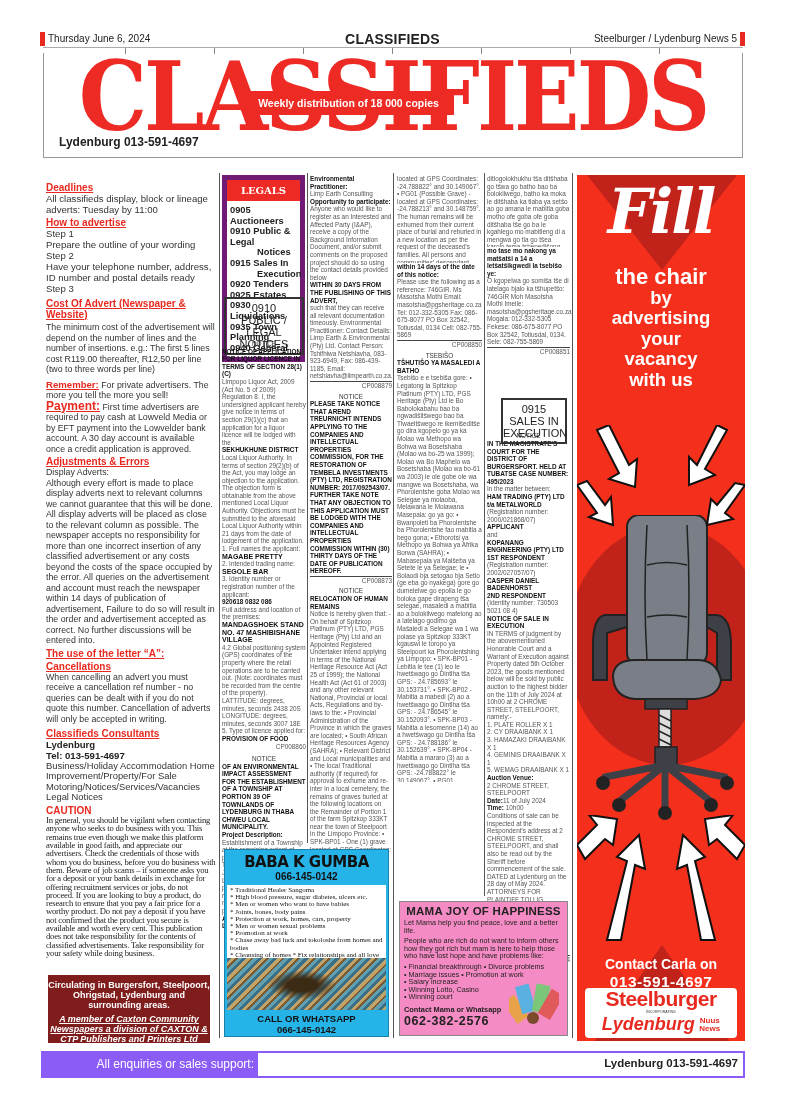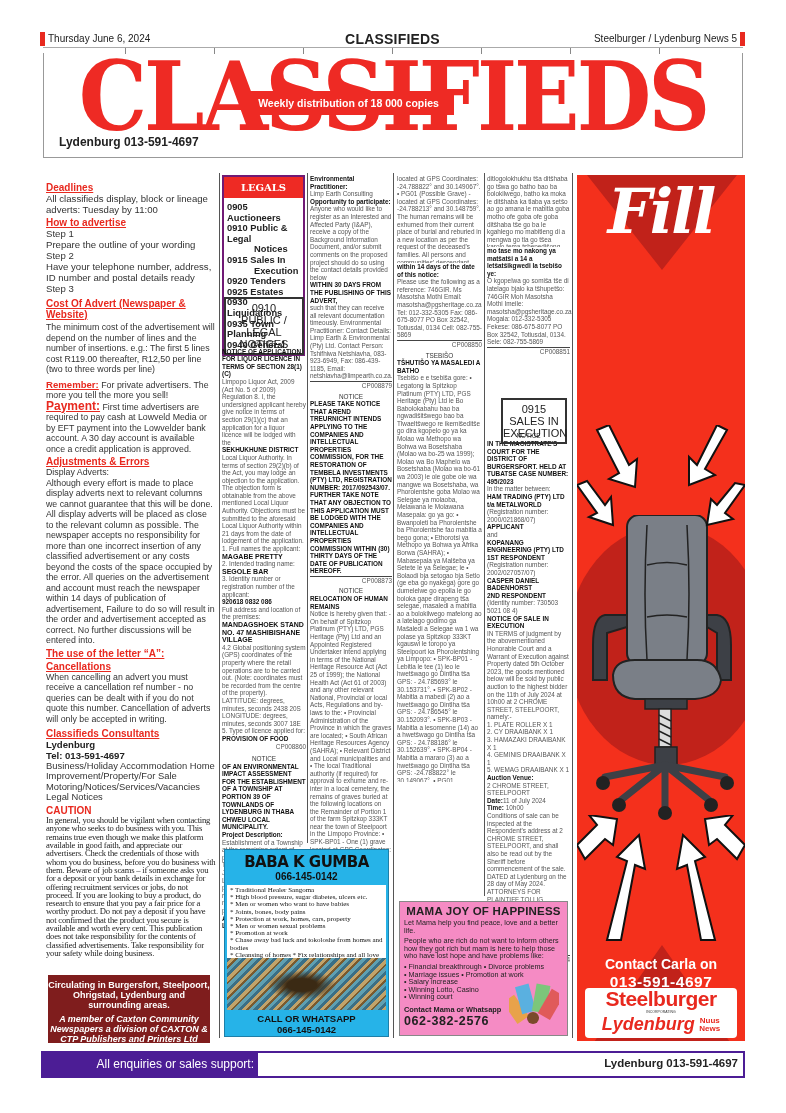--- a/index.html
+++ b/index.html
@@ -24,26 +24,26 @@
   
   .col { position: absolute; font-size: 9.6px; line-height: 11px; }
   .col1 { left: 46px; top: 180px; width: 170px; }
   .col1 .h { color: #e8291f; font-weight: bold; text-decoration: underline; font-size: 10px; margin-top: 2px; }
   .col1 p { font-size: 9.6px; color: #333; }
   .col1 .small { font-size: 8.8px; line-height: 10.5px; }
   .col1 .caution-h { color: #e8291f; font-weight: bold; font-size: 10px; margin-top: 3px; }
   .col1 .caution { font-family: "Liberation Serif", serif; font-size: 8.6px; line-height: 8.3px; color: #222; letter-spacing: -0.2px; }
   .col1 .consult b { display: block; font-size: 9.6px; }
   .circ { position: absolute; left: 48px; top: 975px; width: 162px; height: 68px; background: #7f1d1d; color: #fff; text-align: center; font-size: 9px; font-weight: bold; line-height: 10px; padding-top: 5px; }
-  .circ i { display: block; margin-top: 4px; font-style: italic; }
+  .circ i { display: block; margin-top: 4px; font-style: italic; text-decoration: underline; }
 
   .vline { position: absolute; top: 173px; width: 1px; height: 865px; background: #555; }
 
   
-  .legals { position: absolute; left: 222px; top: 175px; width: 83px; border: 2px solid #701a75; }
+  .legals { position: absolute; left: 222px; top: 175px; width: 83px; border: 5px solid #701a75; }
   .legals .lh { background: #ee2a24; color: #fff; font-family: "DejaVu Serif", serif; font-weight: bold; font-size: 10px; text-align: center; padding: 5px 0; }
   .legals ul { list-style: none; padding: 4px 3px; }
   .legals li { font-weight: bold; font-size: 9.3px; line-height: 10.6px; }
   .legals li .ind { padding-left: 27px; display: block; }
 
   .secbox { position: absolute; border: 2px solid #333; text-align: center; font-family: "Liberation Sans Narrow","Liberation Sans", sans-serif; font-size: 11px; line-height: 12px; padding: 3px 0; }
   .sb1 { left: 224px; top: 297px; width: 80px; }
   .sb2 { left: 501px; top: 398px; width: 66px; }
 
   .ncol { position: absolute; font-size: 6.4px; line-height: 7.6px; color: #555; }
@@ -86,21 +86,21 @@
   .fill .tri2 { position: absolute; left: 15px; top: 770px; width: 0; height: 0; border-left: 70px solid transparent; border-right: 70px solid transparent; border-bottom: 100px solid #c1221a; }
   .fill .contact { position: absolute; left: 0; right: 0; top: 780px; text-align: center; color: #fff; font-weight: bold; font-size: 14px; line-height: 18px; }
   .fill .contact .p { font-size: 15.5px; letter-spacing: 0.5px; }
   .fill .logo { position: absolute; left: 8px; top: 813px; width: 152px; height: 50px; background: #fff; border-radius: 4px; text-align: center; }
   .fill .logo .sb { color: #e8291f; font-weight: bold; font-size: 21px; line-height: 22px; letter-spacing: -0.5px; }
   .fill .logo .inc { font-size: 3.5px; color: #333; line-height: 4px; }
   .fill .logo .ly { color: #e8291f; font-weight: bold; font-style: italic; font-size: 18px; line-height: 20px; display: inline-block; }
   .fill .logo .nn { display: inline-block; color: #e8291f; font-weight: bold; font-size: 8px; line-height: 8px; vertical-align: top; margin-top: 3px; }
 
   
-  .footer { position: absolute; left: 41px; top: 1051px; width: 704px; height: 27px; background: #4c1d95; }
+  .footer { position: absolute; left: 41px; top: 1051px; width: 704px; height: 27px; background: #8b5cf6; }
   .footer .lbl { position: absolute; left: 0; width: 216px; text-align: right; color: #fff; font-size: 12px; line-height: 27px; padding-right: 3px; }
   .footer .box { position: absolute; left: 217px; top: 2px; right: 2px; bottom: 2px; background: #fff; }
   .footer .ph { position: absolute; right: 5px; top: 4px; font-size: 11.5px; font-weight: bold; color: #222; }
 </style>
 </head>
 <body>
 
 <div class="topbar">
   <div class="mark l"></div>
   <span class="date">Thursday June 6, 2024</span>
@@ -317,20 +317,28 @@
     <rect x="14" y="4" width="14" height="28" fill="#5ab0e0" transform="rotate(-15 22 36)"></rect>
     <rect x="22" y="4" width="14" height="28" fill="#7cc67a" transform="rotate(10 28 36)"></rect>
     <rect x="28" y="8" width="14" height="28" fill="#e05a5a" transform="rotate(30 34 36)"></rect>
     <ellipse cx="24" cy="38" rx="6" ry="6" fill="#7a4a2a"></ellipse>
   </svg>
 </div>
 
 <div class="fill">
   <div class="tri"></div>
   <div class="fillw">Fill</div>
+  <div class="words">
+    <div class="big">the chair</div>
+    <div>by</div>
+    <div>advertising</div>
+    <div>your</div>
+    <div>vacancy</div>
+    <div>with us</div>
+  </div>
   <div class="circle"></div>
   <svg class="chair" width="152" height="310" viewBox="0 0 152 310">
     <rect x="42" y="0" width="80" height="150" rx="12" fill="#7a7f87" stroke="#222" stroke-width="2"></rect>
     <path d="M62 10 Q58 80 62 145 M102 10 Q106 80 102 145 M62 50 Q82 45 102 50 M62 102 Q82 98 102 102" stroke="#222" fill="none" stroke-width="1.5"></path>
     <path d="M20 100 Q8 102 8 130 L8 165 L22 165 L22 118 L42 112 L42 100 Z" fill="#3d4046" stroke="#222" stroke-width="2"></path>
     <path d="M132 100 Q146 102 146 130 L146 165 L132 165 L132 118 L122 112 L122 100 Z" fill="#3d4046" stroke="#222" stroke-width="2"></path>
     <path d="M28 160 Q30 145 50 145 L112 145 Q132 145 136 165 Q134 182 110 184 L50 184 Q28 182 28 160 Z" fill="#7a7f87" stroke="#222" stroke-width="2"></path>
     <rect x="60" y="184" width="42" height="10" fill="#3d4046" stroke="#222" stroke-width="1.5"></rect>
     <rect x="74" y="194" width="12" height="38" fill="#ddd" stroke="#222" stroke-width="1.5"></rect>
     <path d="M74 200 L86 206 M74 208 L86 214 M74 216 L86 222 M74 224 L86 230" stroke="#222" stroke-width="1.5"></path>

